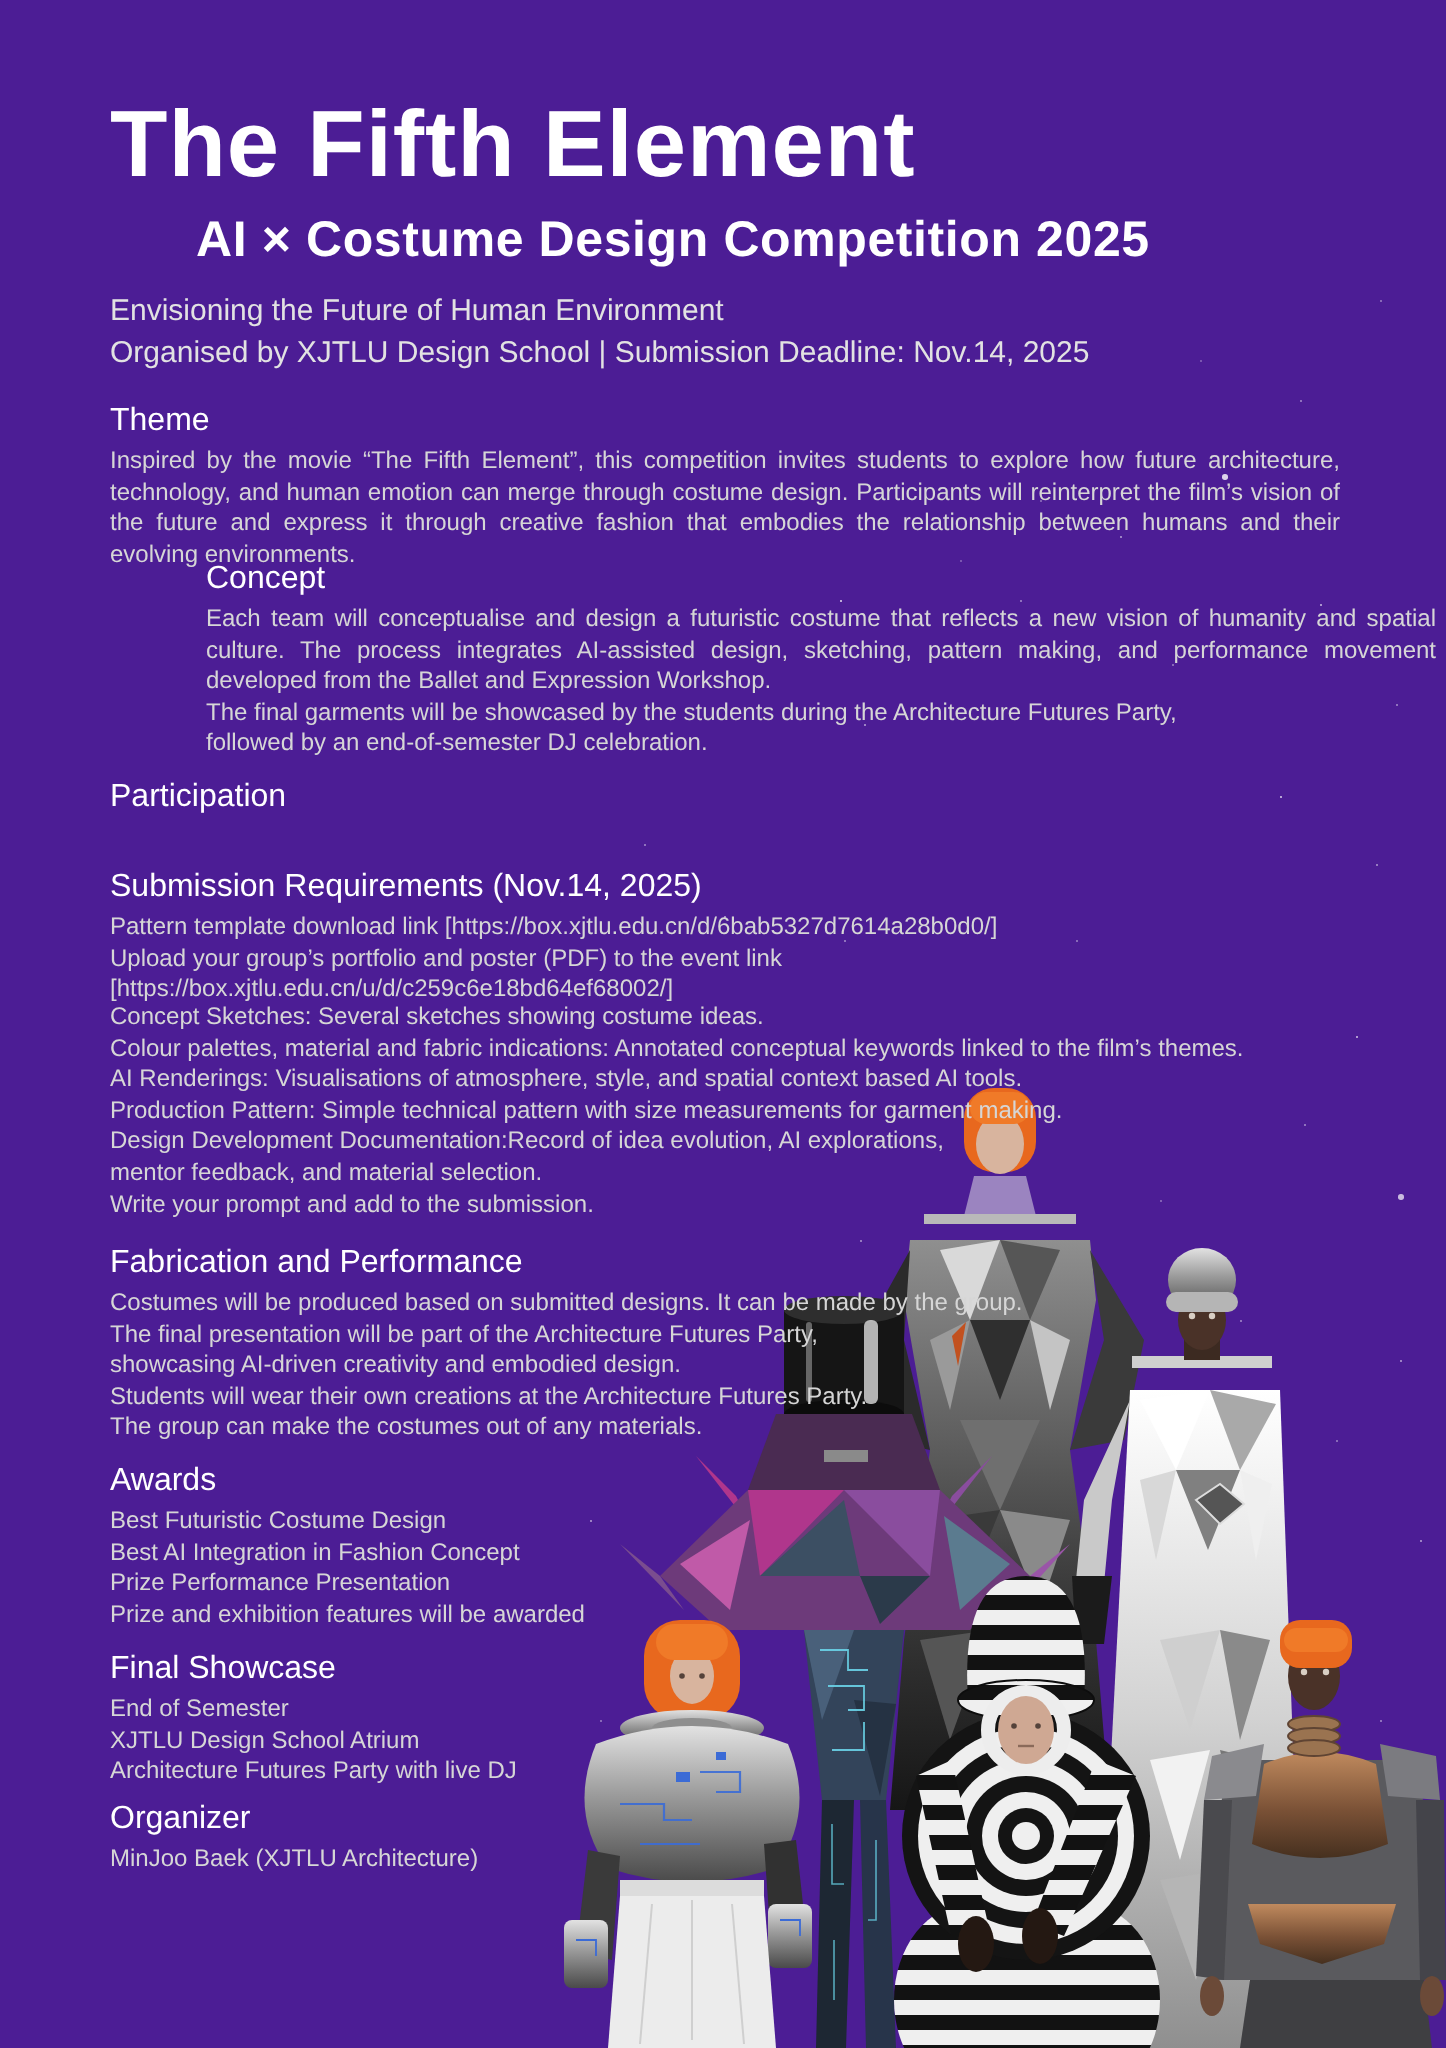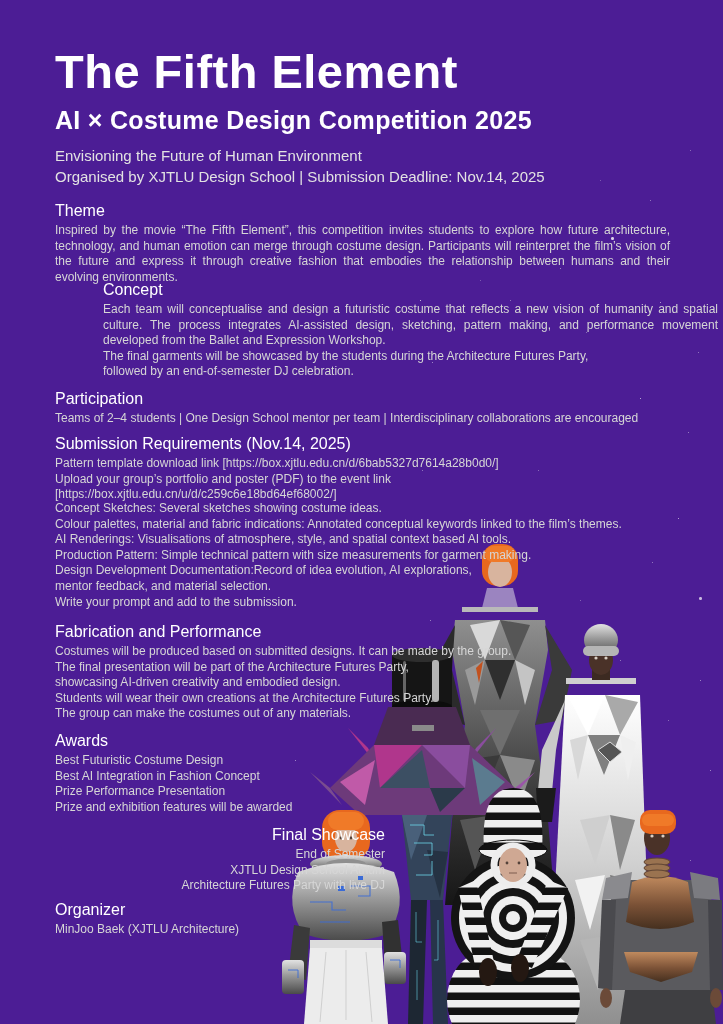--- a/index.html
+++ b/index.html
@@ -27,34 +27,34 @@
       620px 660px rgba(255,255,255,.5), 580px 600px rgba(255,255,255,.4),
       710px 770px rgba(255,255,255,.6), 690px 860px rgba(255,255,255,.5),
       300px 860px rgba(255,255,255,.45), 330px 940px rgba(255,255,255,.5),
       710px 940px rgba(255,255,255,.55), 520px 250px rgba(255,255,255,.4),
       480px 280px rgba(255,255,255,.35), 650px 200px rgba(255,255,255,.5),
       600px 180px rgba(255,255,255,.35), 690px 150px rgba(255,255,255,.45);
   }
   .artwork{position:absolute;left:280px;top:520px;width:443px;height:504px;}
   .txt{position:absolute;left:55px;width:615px;z-index:5;}
   .title{top:48px;font-size:47px;line-height:1.02;font-weight:900;color:#fff;letter-spacing:.5px;}
-  .subtitle{top:106px;font-size:25px;font-weight:800;color:#fff;letter-spacing:.3px;}
+  .subtitle{top:106px;font-size:25px;font-weight:800;color:#fff;letter-spacing:.3px;margin-left:43px;}
   .tag1{top:147px;font-size:15px;color:#e2e2e2;}
   .tag2{top:168px;font-size:15px;color:#e2e2e2;}
   .h{font-size:16px;font-weight:400;color:#fff;margin:0 0 3px 0;}
   .b{font-size:12px;line-height:15.6px;color:#d6d6d6;margin:0;}
   .just{text-align:justify;}
   .sec-theme{top:202px;}
   .sec-concept{top:281px;margin-left:48px;}
   .sec-participation{top:390px;}
   .sec-submission{top:435px;}
   .sec-sketches{top:501px;}
   .sec-fabrication{top:623px;width:470px;}
   .sec-awards{top:732px;width:330px;}
-  .sec-showcase{top:826px;width:330px;text-align:right;}
+  .sec-showcase{top:826px;width:330px;}
   .sec-organizer{top:901px;width:330px;}
   .footer{position:absolute;left:48px;top:1036px;display:flex;align-items:flex-end;gap:4px;z-index:6;}
   .brandline{display:flex;align-items:center;gap:8px;font-weight:800;font-size:16px;
     letter-spacing:.6px;color:#fff;}
   .brand-div{font-weight:400;color:#9a9a9a;font-size:15px;}
 </style>
 </head>
 <body>
 
 <div class="poster">
@@ -243,21 +243,20 @@
 
   <div class="txt sec-concept">
     <p class="h">Concept</p>
     <p class="b just">Each team will conceptualise and design a futuristic costume that reflects a new vision of humanity and spatial culture. The process integrates AI-assisted design, sketching, pattern making, and performance movement developed from the Ballet and Expression Workshop.</p>
     <p class="b">The final garments will be showcased by the students during the Architecture Futures Party,</p>
     <p class="b">followed by an end-of-semester DJ celebration.</p>
   </div>
 
   <div class="txt sec-participation">
     <p class="h">Participation</p>
-    <p class="b">Teams of 2–4 students | One Design School mentor per team  | Interdisciplinary collaborations are encouraged</p>
   </div>
 
   <div class="txt sec-submission">
     <p class="h">Submission Requirements (Nov.14, 2025)</p>
     <p class="b">Pattern template download link [https://box.xjtlu.edu.cn/d/6bab5327d7614a28b0d0/]</p>
     <p class="b">Upload your group’s portfolio and poster (PDF) to the event link [https://box.xjtlu.edu.cn/u/d/c259c6e18bd64ef68002/]</p>
   </div>
 
   <div class="txt sec-sketches">
     <p class="b">Concept Sketches: Several sketches showing costume ideas.</p>

